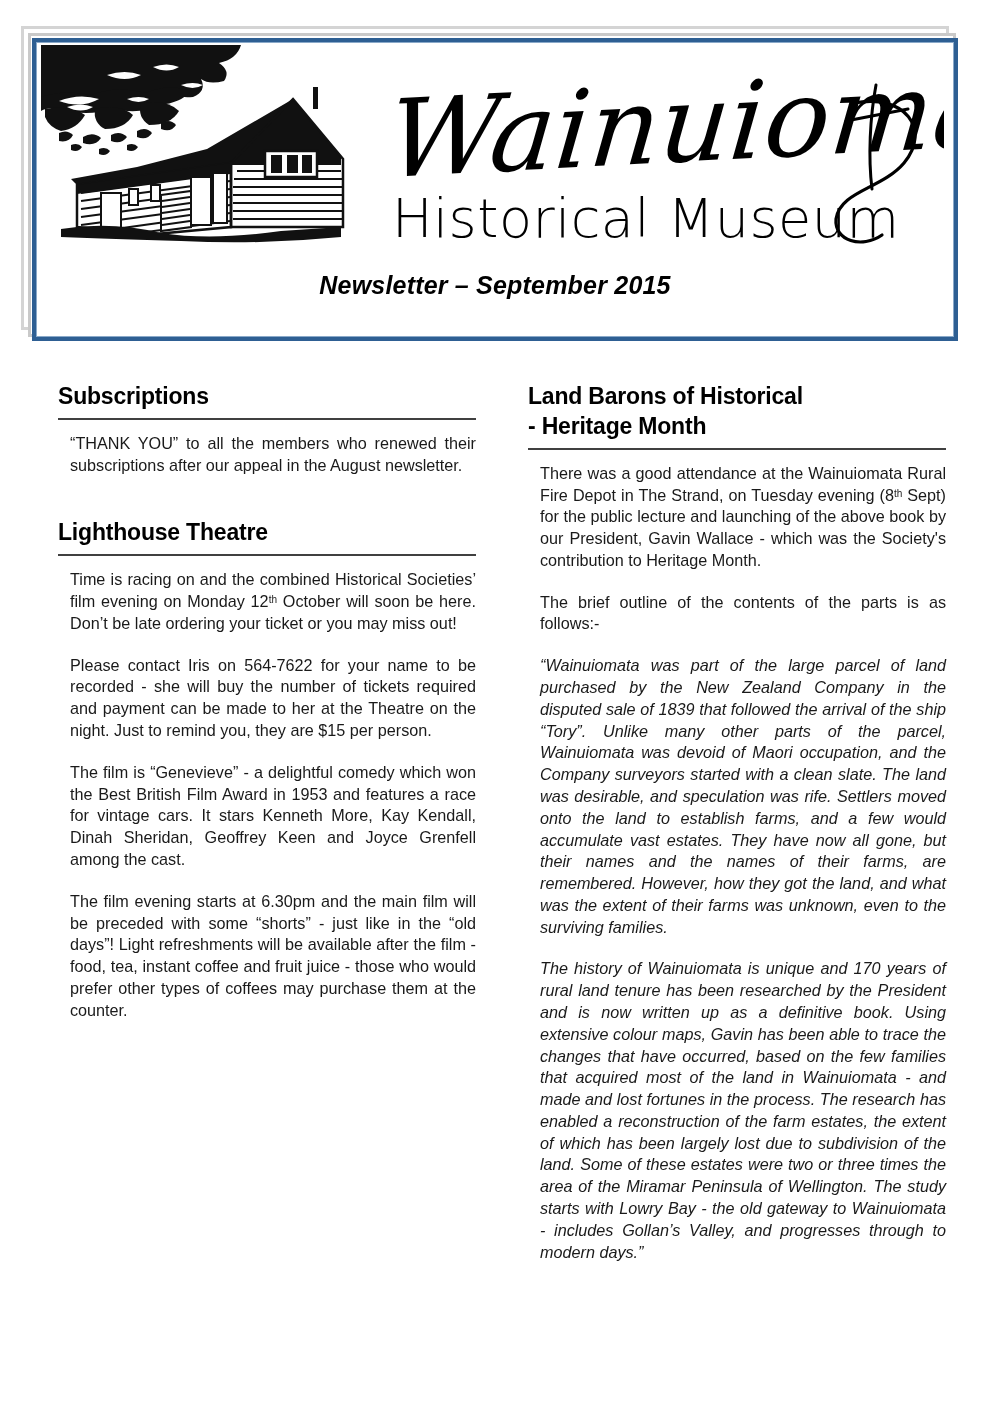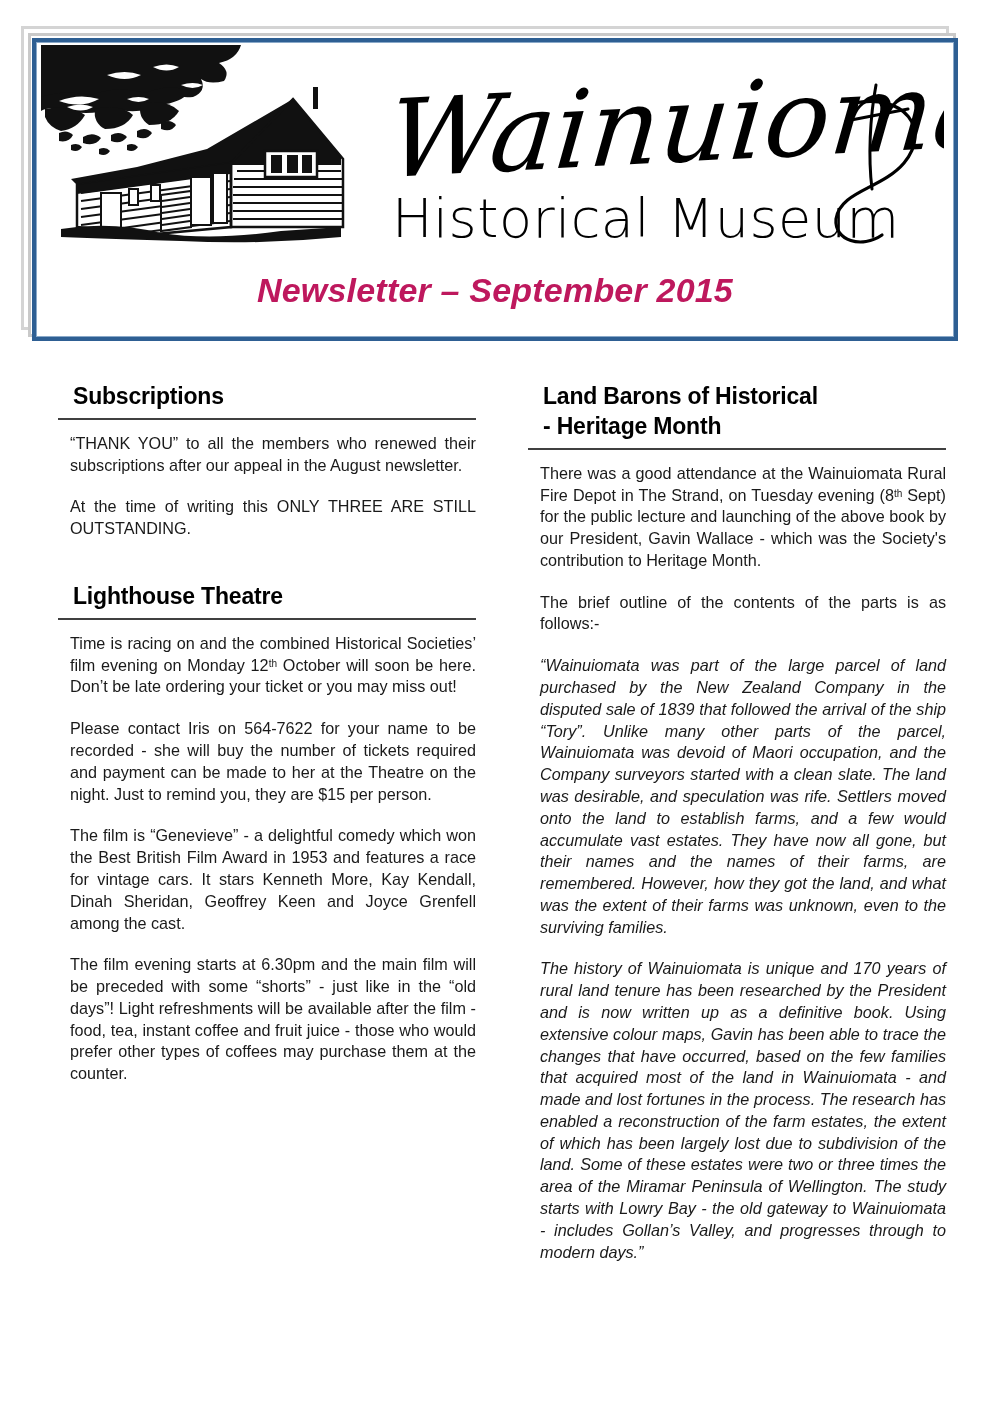--- a/index.html
+++ b/index.html
@@ -96,24 +96,24 @@
   }
   .wordmark svg { display: block; }
 
   
   .newsletter-title {
     position: absolute;
     left: 0;
     top: 226px;
     width: 912px;
     text-align: center;
-    font-size: 34px;
+    font-size: 25px;
     font-weight: bold;
     font-style: italic;
-    color: #be185d;
+    color: #000000;
     letter-spacing: 0.2px;
     font-family: "Liberation Sans", sans-serif;
   }
 
   
   .columns {
     position: absolute;
     left: 0;
     top: 382px;
     width: 1000px;
@@ -123,21 +123,21 @@
     position: absolute;
     top: 0;
     width: 418px;
   }
   .col-left  { left: 58px; }
   .col-right { left: 528px; }
 
   .section { margin-bottom: 2px; }
 
   h2.section-heading {
-    margin: 0 0 0 15px;
+    margin: 0 0 0 0;
     font-size: 23px;
     font-weight: bold;
     line-height: 1.30;
     letter-spacing: -0.2px;
     font-family: "Liberation Sans", sans-serif;
     color: #000000;
   }
   .heading-rule {
     border: 0;
     border-top: 2.5px solid #404040;
@@ -284,21 +284,20 @@
 </div>
 
 <div class="columns">
 
   <div class="col col-left">
 
     <div class="section">
       <h2 class="section-heading">Subscriptions</h2>
       <hr class="heading-rule">
       <p class="body-text">“THANK YOU” to all the members who renewed their subscriptions after our appeal in the August newsletter.</p>
-      <p class="body-text">At the time of writing this ONLY THREE ARE STILL OUTSTANDING.</p>
     </div>
 
     <div class="gap-lg"></div>
 
     <div class="section">
       <h2 class="section-heading">Lighthouse Theatre</h2>
       <hr class="heading-rule">
 
       <p class="body-text"><span>Time is racing on and the combined Historical Societies’ film evening on Monday 12</span><sup>th</sup><span> October will soon be here.    Don’t be late ordering your ticket or you may miss out!</span></p>
 

